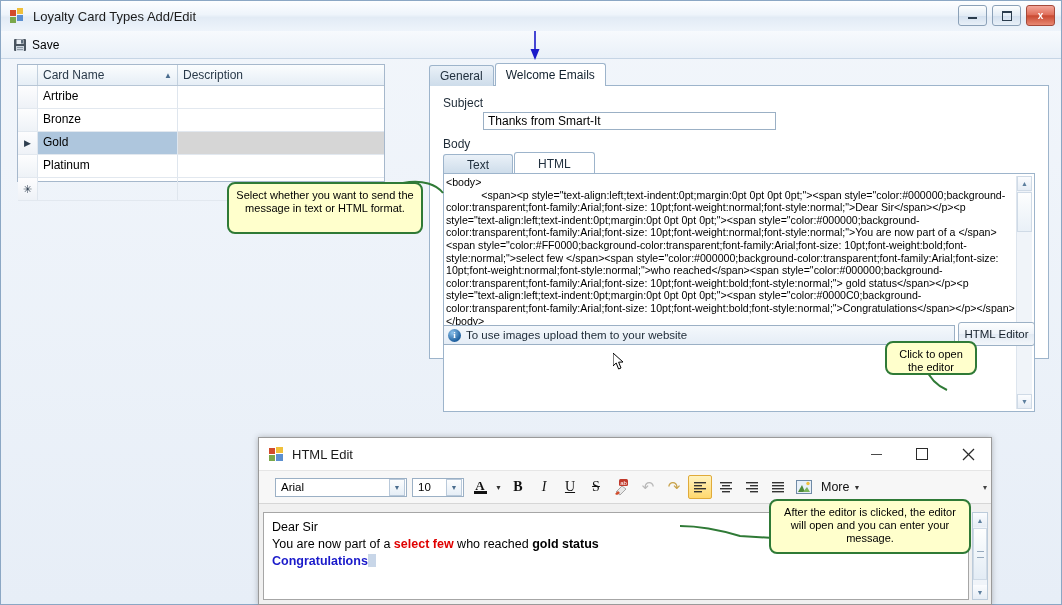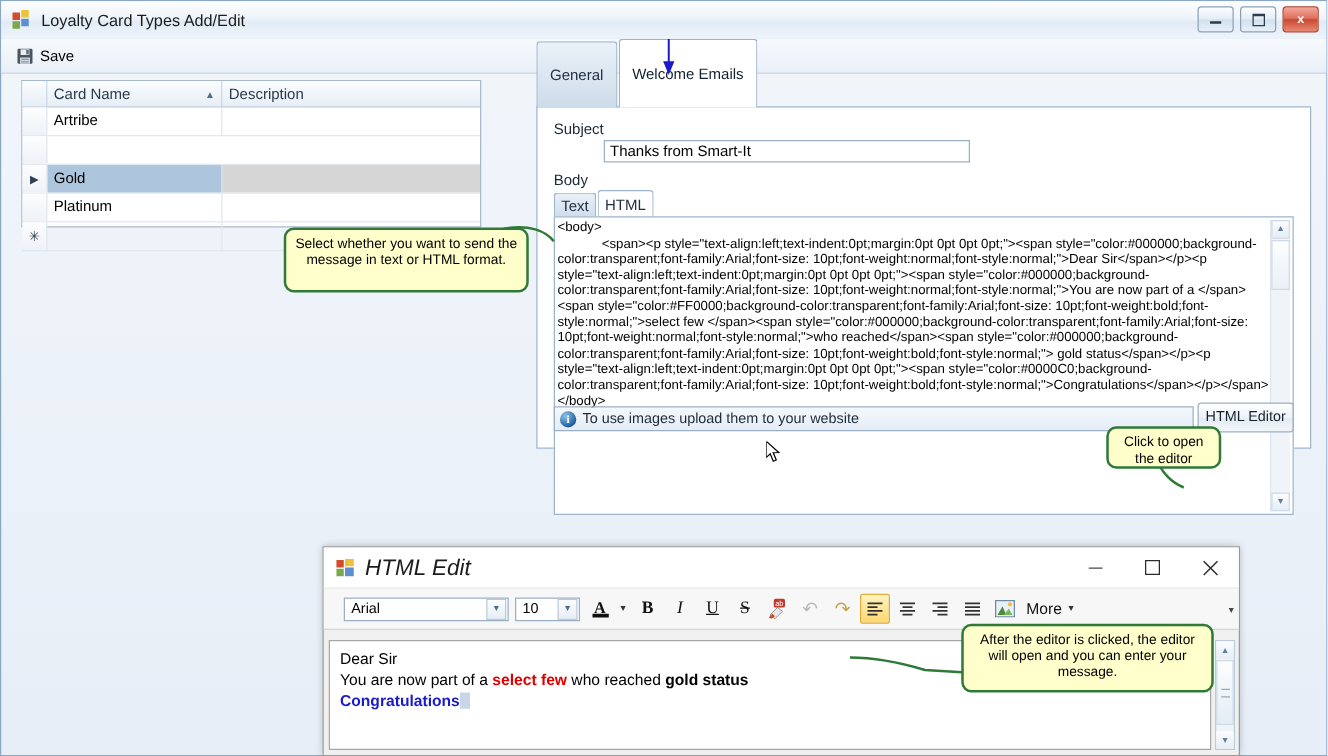--- a/index.html
+++ b/index.html
@@ -76,21 +76,21 @@
   .grow .c-name{width:140px;border-right:1px solid #dfe6ee;padding:3px 5px;box-sizing:border-box;font-size:12px;}
   .grow .c-desc{flex:1;padding:3px 5px;box-sizing:border-box;font-size:12px;}
   .grow.selected .c-name{background:#aec6dd;}
   .grow.selected .c-desc{background:#d6d6d6;}
   .grow.newrow .c-sel{font-size:11px;}
 
   
   #rightpanel{position:absolute;left:428px;top:63px;width:620px;height:360px;}
   .tabstrip{display:flex;align-items:flex-end;height:22px;position:relative;z-index:2;}
   .tab{
-    height:20px;padding:16px 10px;display:flex;align-items:center;font-size:12px;
+    height:20px;padding:0 10px;display:flex;align-items:center;font-size:12px;
     border:1px solid #9db4cb;border-bottom:none;border-radius:3px 3px 0 0;
     background:linear-gradient(#eaf1f8,#cddcea);color:#22313f;margin-right:1px;
   }
   .tab.active{
     background:#fff;height:22px;color:#12212e;border-color:#9db4cb;
   }
   .tabbody{
     border:1px solid #9db4cb;background:#fff;height:274px;box-sizing:border-box;
     margin-top:-1px;position:relative;
   }
@@ -98,21 +98,21 @@
   #subject-label{position:absolute;left:13px;top:10px;}
   #subject-input{
     position:absolute;left:13px;top:26px;width:293px;height:18px;
     border:1px solid #9bb0c5;background:#fff;font-size:12px;
     padding:1px 4px;box-sizing:border-box;font-family:"Liberation Sans",sans-serif;margin-left:40px;
   }
   #body-label{position:absolute;left:13px;top:51px;}
   #inner-tabs{position:absolute;left:13px;top:67px;width:592px;height:260px;}
   .tabstrip2{display:flex;align-items:flex-end;height:21px;}
   .tab2{
-    height:19px;padding:0 5px;display:flex;align-items:center;font-size:12px;
+    height:19px;padding:0 23px;display:flex;align-items:center;font-size:12px;
     border:1px solid #9db4cb;border-bottom:none;border-radius:3px 3px 0 0;
     background:linear-gradient(#eaf1f8,#cddcea);color:#22313f;margin-right:1px;
   }
   .tab2.active{background:#fff;height:21px;}
   .tab2body{
     border:1px solid #9db4cb;background:#fff;height:239px;margin-top:-1px;
     box-sizing:border-box;position:relative;padding:3px;
   }
   #html-source{
     position:absolute;left:2px;top:2px;right:18px;bottom:2px;
@@ -171,21 +171,21 @@
   #dialog{
     position:absolute;left:258px;top:437px;width:734px;height:168px;
     background:#f0f0f0;border:1px solid #9a9a9a;box-sizing:border-box;
     box-shadow:0 0 6px rgba(0,0,0,.25);z-index:30;
   }
   #dlg-title{
     height:32px;background:#ffffff;display:flex;align-items:center;position:relative;
     border-bottom:1px solid #e6e6e6;
   }
   #dlg-title .dlg-icon{width:15px;height:15px;margin-left:10px;margin-right:8px;position:relative;}
-  #dlg-title .t{font-size:18px;color:#1b1b1b;font-style:italic;}
+  #dlg-title .t{font-size:13px;color:#1b1b1b;}
   .dlgbtns{position:absolute;right:0;top:0;height:32px;display:flex;}
   .dlgbtn{width:46px;height:32px;display:flex;align-items:center;justify-content:center;font-size:13px;color:#4a4a4a;}
   .dlgbtn .m{width:11px;height:1px;background:#4a4a4a;}
   .dlgbtn .q{width:10px;height:10px;border:1px solid #2b2b2b;}
   #dlg-toolbar{
     height:32px;background:#f7f7f7;border-bottom:1px solid #d6d6d6;
     display:flex;align-items:center;padding:0 16px;position:relative;
   }
   .combo{
     height:19px;border:1px solid #9bb0c5;background:#fff;display:flex;align-items:center;
@@ -292,20 +292,21 @@
       </div>
     </div>
     <div id="grid-rows">
         <div class="grow">
           <div class="c-sel"></div>
           <div class="c-name">Artribe</div>
           <div class="c-desc"></div>
         </div>
         <div class="grow">
           <div class="c-sel"></div>
+          <div class="c-name">Bronze</div>
           <div class="c-desc"></div>
         </div>
         <div class="grow selected">
           <div class="c-sel">▶</div>
           <div class="c-name">Gold</div>
           <div class="c-desc"></div>
         </div>
         <div class="grow">
           <div class="c-sel"></div>
           <div class="c-name">Platinum</div>

